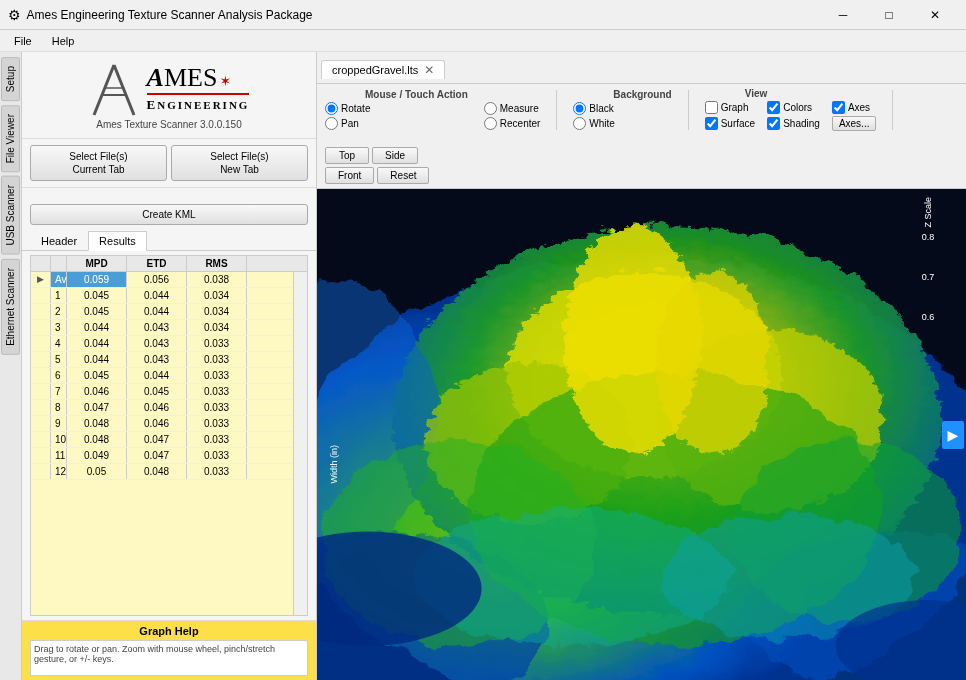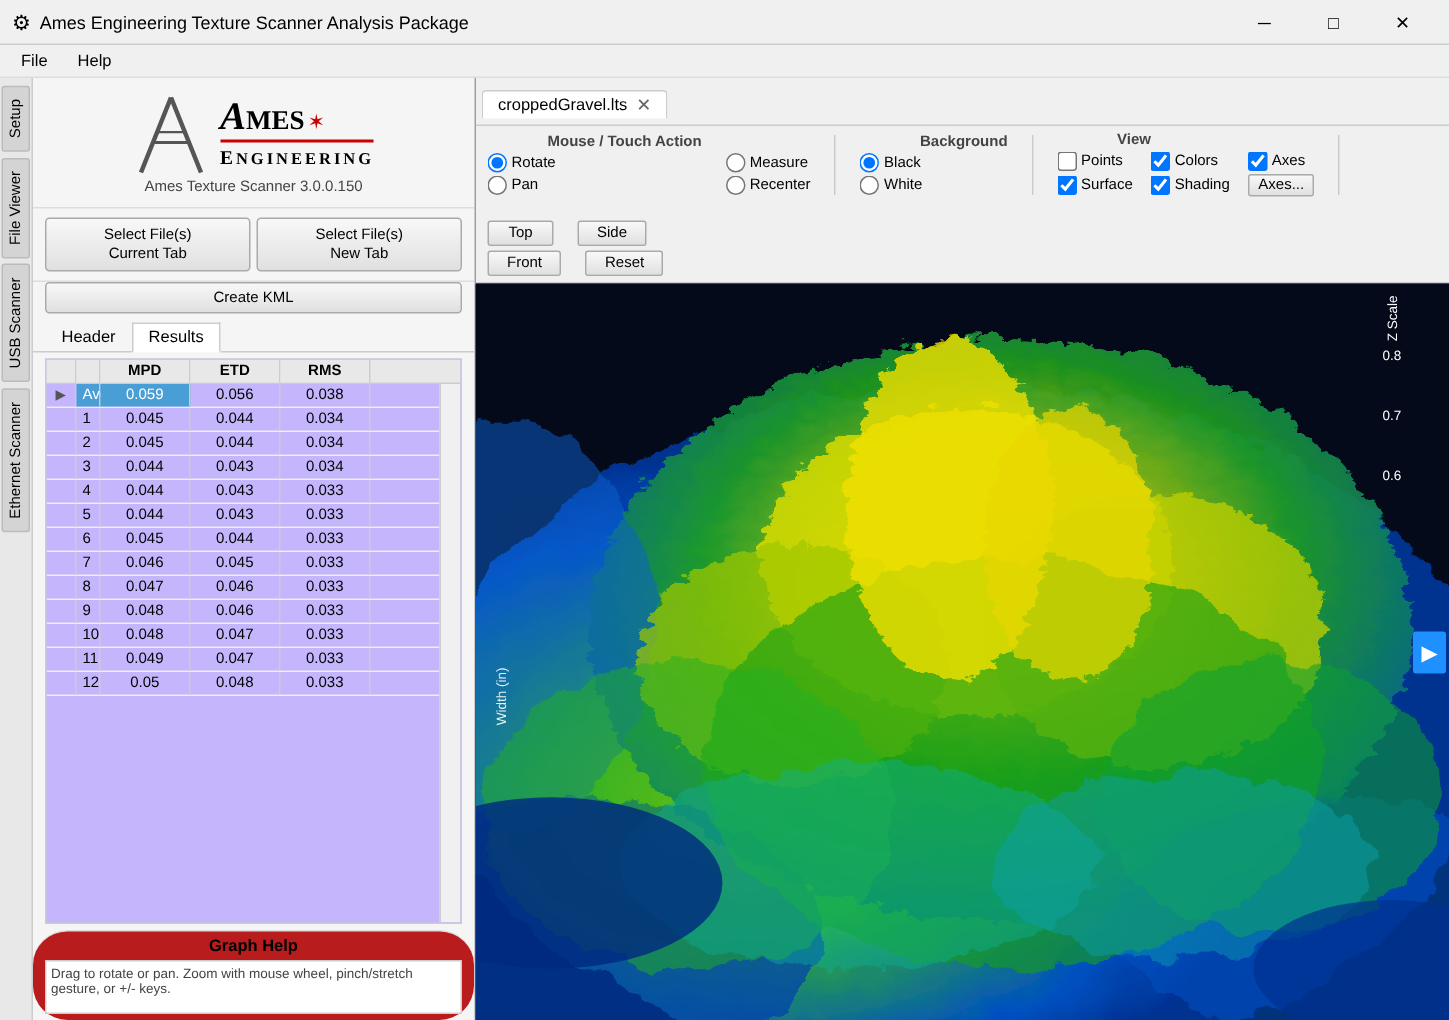--- a/index.html
+++ b/index.html
@@ -140,21 +140,21 @@
       border-bottom: 1px solid white;
       margin-bottom: -1px;
     }
 
     
     #data-table-container {
       flex: 1;
       overflow: hidden;
       display: flex;
       flex-direction: column;
-      background: #c4b5fd;
+      background: #fef9c3;
       margin: 4px 8px;
       border: 1px solid #ccc;
     }
     .table-header {
       display: grid;
       grid-template-columns: 20px 70px 70px 70px 70px;
       background: #e8e8e8;
       border-bottom: 1px solid #ccc;
       font-size: 10px;
       font-weight: bold;
@@ -179,22 +179,21 @@
     .scrollbar-placeholder {
       width: 14px;
       background: #f0f0f0;
       border-left: 1px solid #ccc;
     }
 
     
     #graph-help {
       padding: 4px 8px;
       border-top: 1px solid #ddd;
-      background: #b91c1c;
-      border-radius: 23px;
+      background: #fde047;
     }
     .graph-help-title {
       font-size: 11px;
       font-weight: bold;
       text-align: center;
       margin-bottom: 3px;
     }
     .graph-help-text {
       font-size: 9px;
       color: #444;
@@ -287,21 +286,21 @@
       cursor: pointer;
     }
 
     .view-buttons {
       display: flex;
       flex-direction: column;
       gap: 3px;
     }
     .view-btn-row {
       display: flex;
-      gap: 16px;
+      gap: 3px;
     }
     .view-btn {
       padding: 2px 12px;
       border: 1px solid #aaa;
       background: linear-gradient(to bottom, #f8f8f8, #e0e0e0);
       cursor: pointer;
       font-size: 10px;
       border-radius: 2px;
       min-width: 44px;
       text-align: center;
@@ -431,40 +430,40 @@
           <svg viewBox="0 0 50 60" width="50" height="60">
             <line x1="5" y1="55" x2="25" y2="5" stroke="#555" stroke-width="3"></line>
             <line x1="25" y1="5" x2="45" y2="55" stroke="#555" stroke-width="3"></line>
             <line x1="12" y1="35" x2="38" y2="35" stroke="#555" stroke-width="2"></line>
             <line x1="15" y1="28" x2="35" y2="28" stroke="#555" stroke-width="1.5"></line>
           </svg>
         </div>
         <div class="logo-text-block">
           <div style="display:flex; align-items:baseline;">
             <span style="font-size:26px; font-weight:bold; font-family:serif; font-style:italic;">A</span>
-            <span style="font-size:18px; font-weight:bold; font-family:serif;">MES</span>
+            <span style="font-size:26px; font-weight:normal; font-family:serif;">MES</span>
             <span style="color:#cc0000; font-size:14px; margin-left:2px;">✶</span>
           </div>
           <div style="border-top:2px solid #cc0000; padding-top:2px;">
             <span style="font-size:13px; font-weight:bold; font-family:serif; letter-spacing:2px;">E</span><span style="font-size:11px; font-weight:bold; font-family:serif; letter-spacing:2px;">NGINEERING</span>
           </div>
         </div>
       </div>
       <div class="version-text">Ames Texture Scanner 3.0.0.150</div>
     </div>
 
     <div class="panel-buttons">
       <button class="btn btn-wide" style="white-space:pre-line; line-height:1.3;">Select File(s)
 Current Tab</button>
       <button class="btn btn-wide" style="white-space:pre-line; line-height:1.3;">Select File(s)
 New Tab</button>
     </div>
 
     <div class="create-kml-area">
-      <button class="btn" style="width:100%;">Create KML</button>
+      <button class="btn" style="width:100%;margin-top:16px;">Create KML</button>
     </div>
 
     <div id="data-tabs">
       <div class="tab">Header</div>
       <div class="tab active">Results</div>
     </div>
 
     <div id="data-table-container">
       <div class="table-header" style="grid-template-columns: 20px 16px 60px 60px 60px;">
   <div class="th"></div>
@@ -633,21 +632,21 @@
         </div>
       </div>
 
       <div style="width:1px; background:#ccc; height:40px;"></div>
 
       <div class="control-group">
         <div class="control-group-label">View</div>
         <div style="display:grid; grid-template-columns: auto auto auto; gap:2px 12px;">
           <label class="checkbox-item">
             <input type="checkbox" style="">
-            <span>Points</span>
+            <span>Graph</span>
           </label>
           <label class="checkbox-item">
             <input type="checkbox" checked="" style="">
             <span>Colors</span>
           </label>
           <label class="checkbox-item">
             <input type="checkbox" checked="" style="">
             <span>Axes</span>
           </label>
           <label class="checkbox-item">

